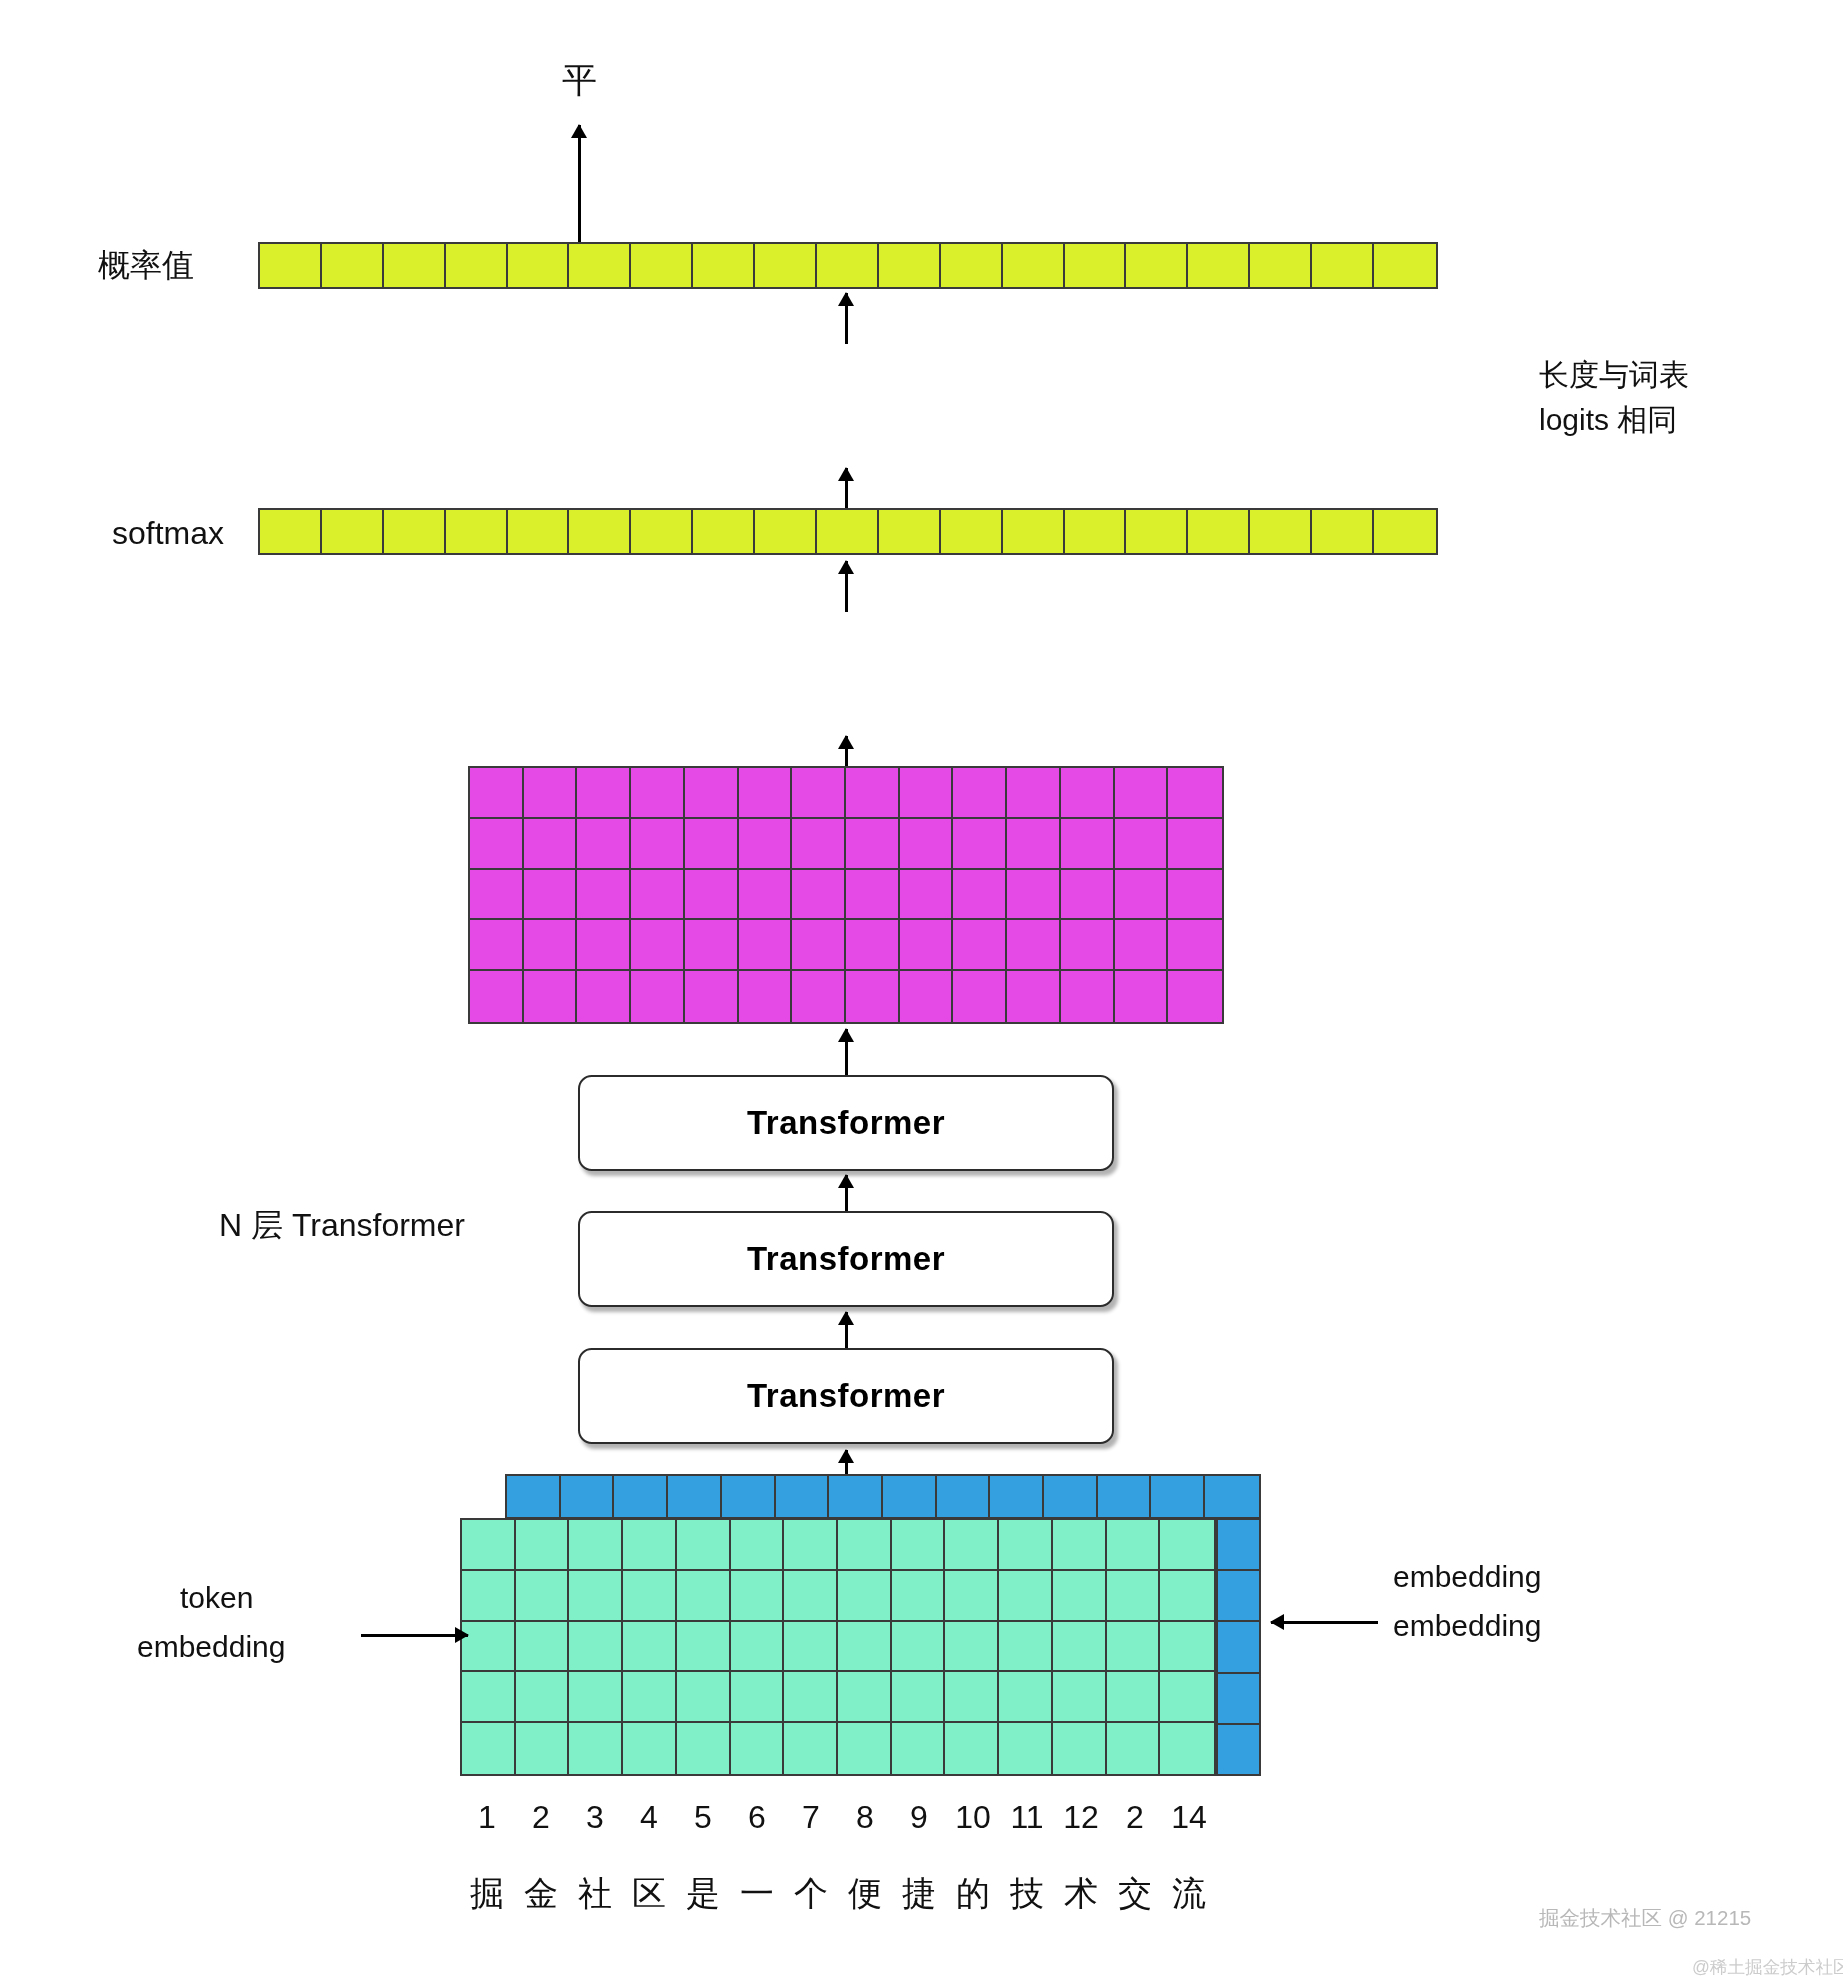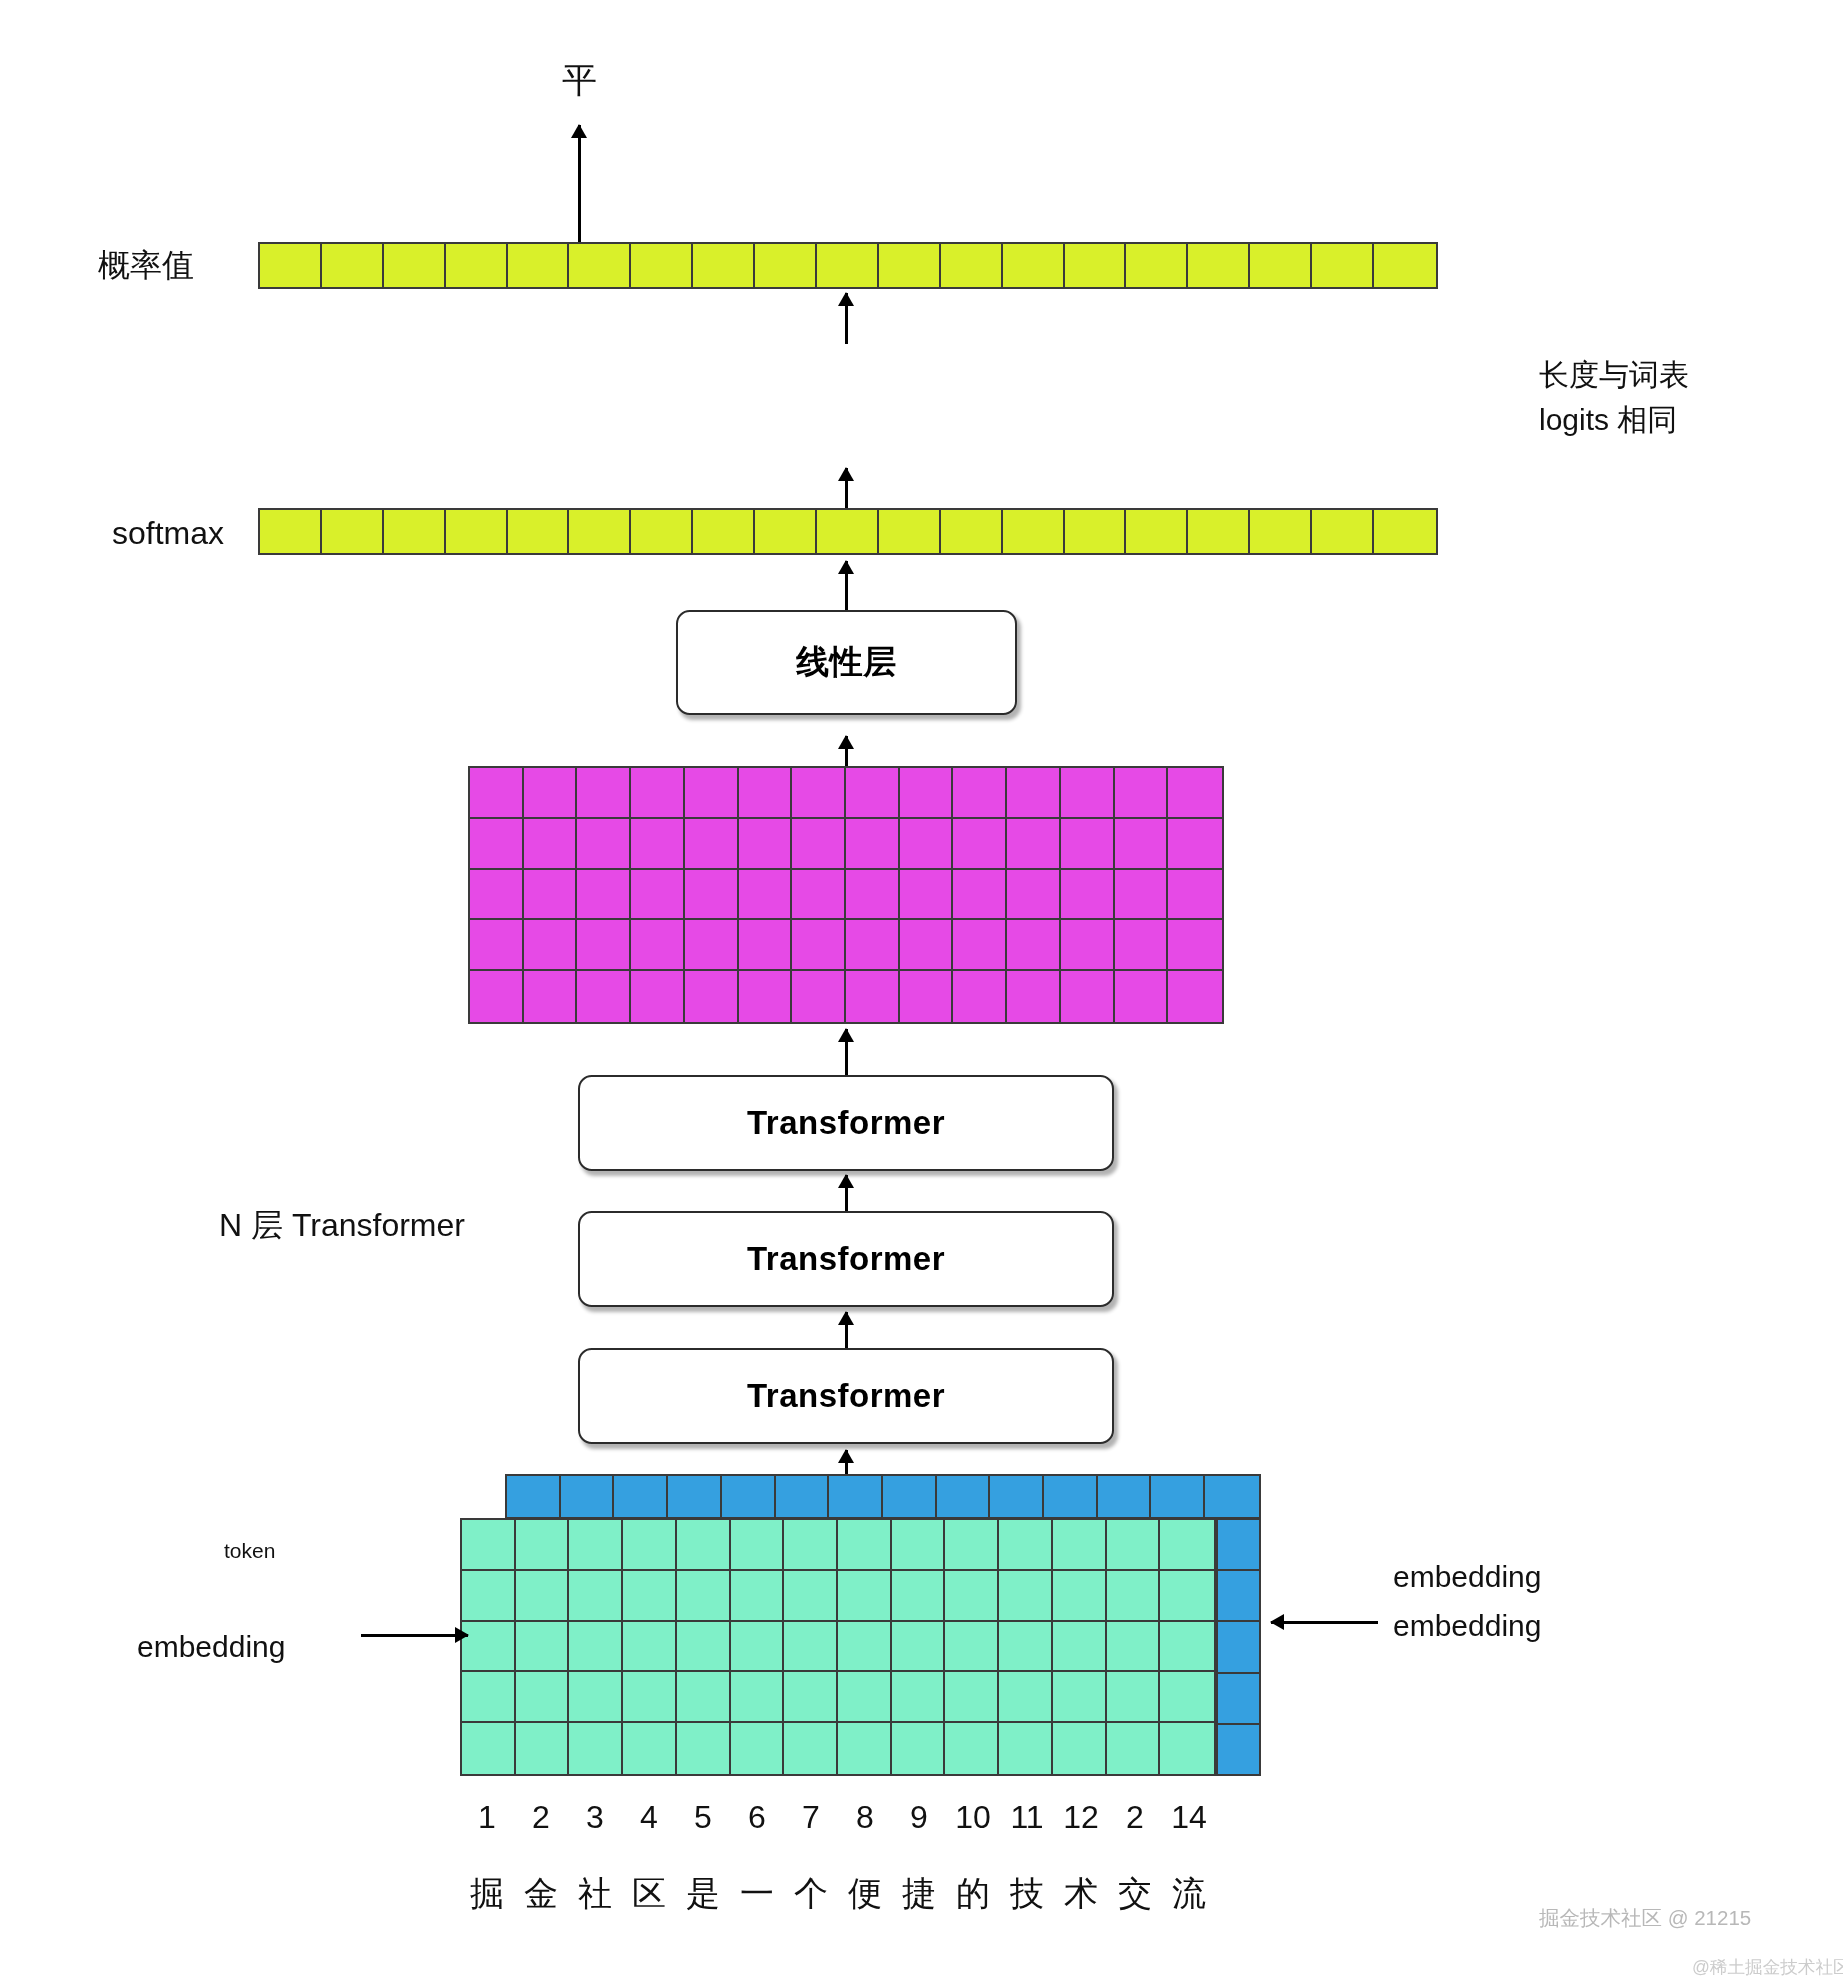--- a/index.html
+++ b/index.html
@@ -206,23 +206,20 @@
       <div class="cell" style="width: 5.26316%; background: rgb(217, 240, 42);"></div>
       <div class="cell" style="width: 5.26316%; background: rgb(217, 240, 42);"></div>
       <div class="cell" style="width: 5.26316%; background: rgb(217, 240, 42);"></div>
       <div class="cell" style="width: 5.26316%; background: rgb(217, 240, 42);"></div>
       <div class="cell" style="width: 5.26316%; background: rgb(217, 240, 42);"></div>
       <div class="cell" style="width: 5.26316%; background: rgb(217, 240, 42);"></div>
     </div>
 
   <div class="abs vline arrow-up" style="left:845px; top:561px; height:51px;"></div>
 
-  <div class="abs rbox" style="left:676px; top:610px; width:341px; height:105px;">
-    <span class="rbox-text">线性层</span>
-  </div>
 
   <div class="abs vline arrow-up" style="left:845px; top:736px; height:49px;"></div>
 
   <div class="abs grid" id="hidden-grid" style="left: 468px; top: 766px; width: 756px; height: 258px; grid-template-columns: repeat(14, 1fr); grid-template-rows: repeat(5, 1fr);">
       <div style="background: rgb(230, 74, 230);"></div>
       <div style="background: rgb(230, 74, 230);"></div>
       <div style="background: rgb(230, 74, 230);"></div>
       <div style="background: rgb(230, 74, 230);"></div>
       <div style="background: rgb(230, 74, 230);"></div>
       <div style="background: rgb(230, 74, 230);"></div>
@@ -405,21 +402,21 @@
       <div style="background: rgb(127, 240, 200); border-bottom: none;"></div>
       <div style="background: rgb(127, 240, 200); border-bottom: none;"></div>
       <div style="background: rgb(127, 240, 200); border-bottom: none;"></div>
       <div style="background: rgb(127, 240, 200); border-bottom: none;"></div>
       <div style="background: rgb(127, 240, 200); border-bottom: none;"></div>
       <div style="background: rgb(127, 240, 200); border-bottom: none;"></div>
       <div style="background: rgb(127, 240, 200); border-bottom: none;"></div>
       <div style="background: rgb(127, 240, 200); border-right: none; border-bottom: none;"></div>
     </div>
 
-  <div class="abs label" style="left:180px; top:1537px; font-size:21px;margin-left:44px;">token</div>
+  <div class="abs label" style="left:180px; top:1578px; font-size:30px;">token</div>
   <div class="abs label" style="left:137px; top:1627px; font-size:30px;">embedding</div>
   <div class="abs hline arrow-right" style="left:361px; top:1634px; width:107px;"></div>
 
   <div class="abs label" style="left:1393px; top:1557px; font-size:30px;">embedding</div>
   <div class="abs label" style="left:1393px; top:1606px; font-size:30px;">embedding</div>
   <div class="abs hline arrow-left" style="left:1271px; top:1621px; width:107px;"></div>
 
   <div class="idx-row" id="index-row" style="left:460px; top:1799px; width:756px;">
       <span style="width: 7.14286%;">1</span>
       <span style="width: 7.14286%;">2</span>

